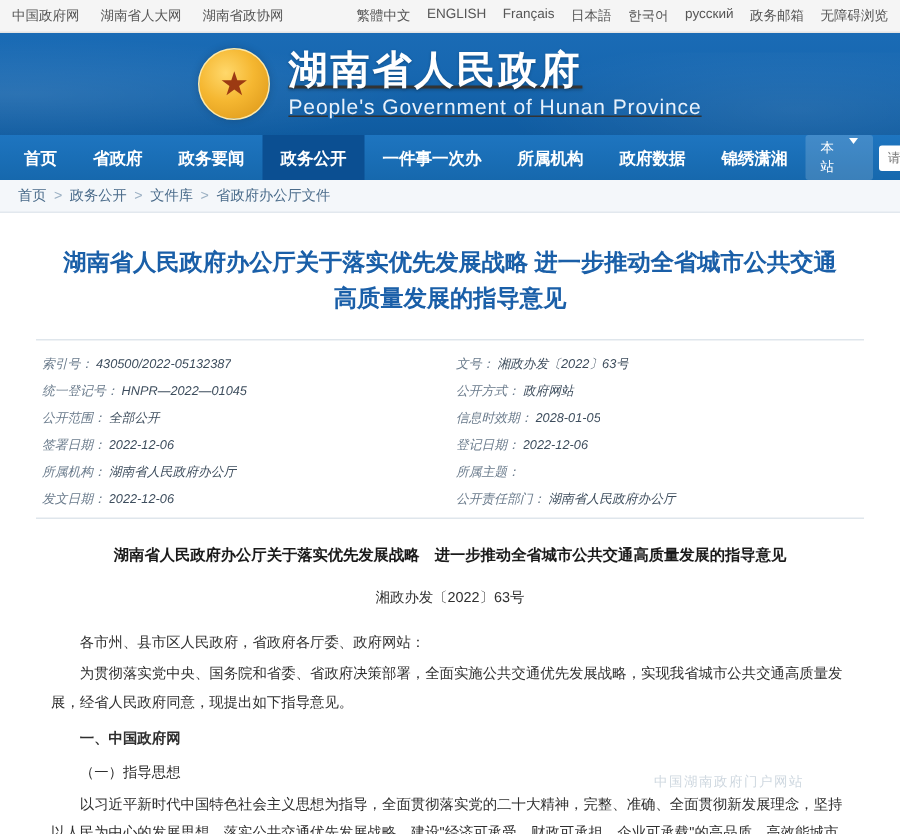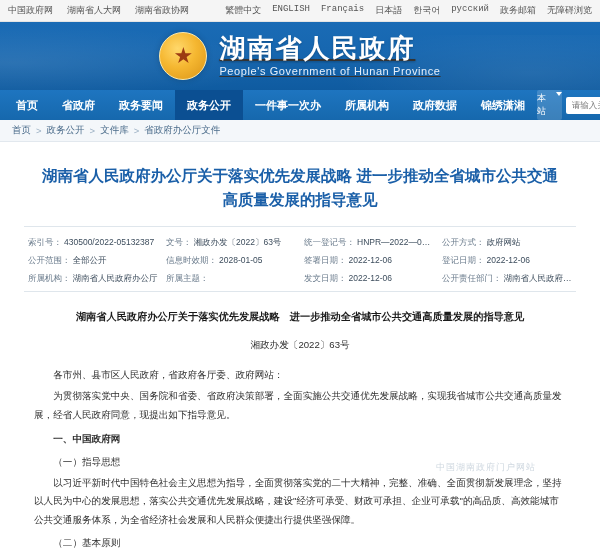--- a/index.html
+++ b/index.html
@@ -16,21 +16,20 @@
   
   .topbar {
     height: 22px;
     background: #f5f5f5;
     border-bottom: 1px solid #e4e4e4;
     display: flex;
     align-items: center;
     font-size: 9px;
     color: #555;
     padding: 0 8px;
-    font-family: Liberation Mono, monospace;
   }
   .topbar .left-links { display: flex; gap: 14px; }
   .topbar .left-links span { white-space: nowrap; }
   .topbar .spacer { flex: 1; }
   .topbar .right-links { display: flex; gap: 11px; }
   .topbar .right-links span { white-space: nowrap; }
 
   
   .banner {
     position: relative;
@@ -81,21 +80,21 @@
   .banner-cn {
     color: #fff;
     font-size: 26px;
     font-weight: bold;
     letter-spacing: 2px;
     text-shadow: 0 1px 2px rgba(0,0,0,0.25);
     line-height: 1.05;
   }
   .banner-en {
     color: #e8f1fb;
-    font-size: 11px;
+    font-size: 14px;
     letter-spacing: 0.6px;
   }
 
   
   .nav {
     height: 30px;
     background: linear-gradient(180deg, #1e75c0 0%, #1668ad 100%);
     display: flex;
     align-items: stretch;
     padding-left: 4px;
@@ -116,21 +115,21 @@
     display: flex;
     align-items: center;
     gap: 4px;
     padding-right: 6px;
   }
   .nav-scope {
     color: #ffffff;
     font-size: 9px;
     background: rgba(255,255,255,0.16);
     border-radius: 2px;
-    padding: 2px 0;
+    padding: 2px 10px;
     display: flex; align-items: flex-start; gap: 3px;
   }
   .caret { width: 0; height: 0; border-left: 3px solid transparent; border-right: 3px solid transparent; border-top: 4px solid #ffffff; }
   .nav-search {
     display: flex; align-items: center;
     background: #ffffff;
     border-radius: 2px;
     height: 17px;
     width: 92px;
     padding: 0 4px;
@@ -171,24 +170,25 @@
     text-align: center;
     padding: 6px 18px 14px 18px;
   }
 
   
   .meta {
     width: 100%;
     border-top: 1px solid #dfe6ec;
     border-bottom: 1px solid #dfe6ec;
     display: grid;
-    grid-template-columns: 1fr 1fr 1fr 1fr;
+    grid-template-columns: 1fr 1fr;
     font-size: 8.5px;
     color: #4b5b6b;
     padding: 6px 0 4px 0;
+    font-style: italic;
   }
   .meta-cell {
     display: flex;
     align-items: baseline;
     padding: 3.5px 4px;
     line-height: 1.3;
     white-space: nowrap;
     overflow: hidden;
   }
   .meta-label { color: #6a7b8c; flex: 0 0 auto; }

